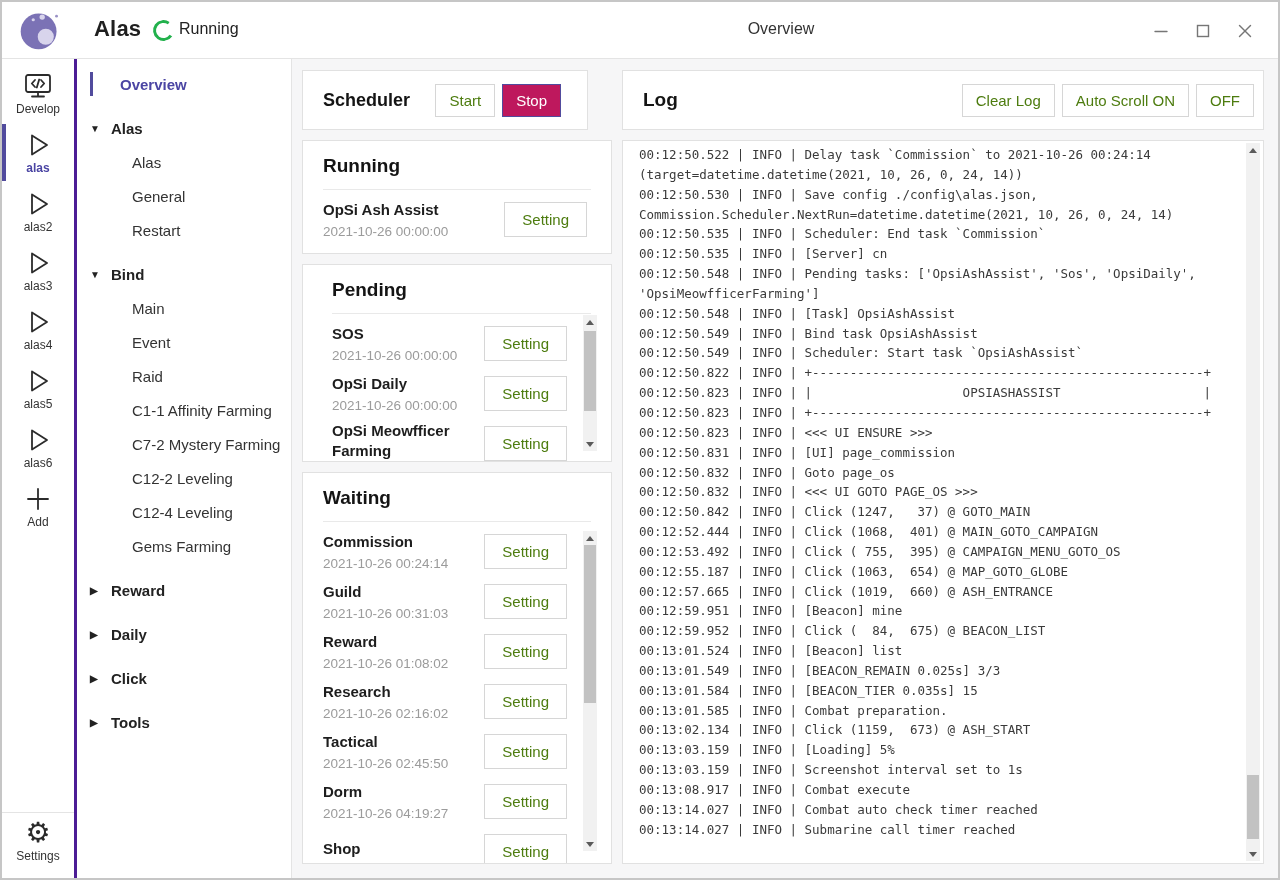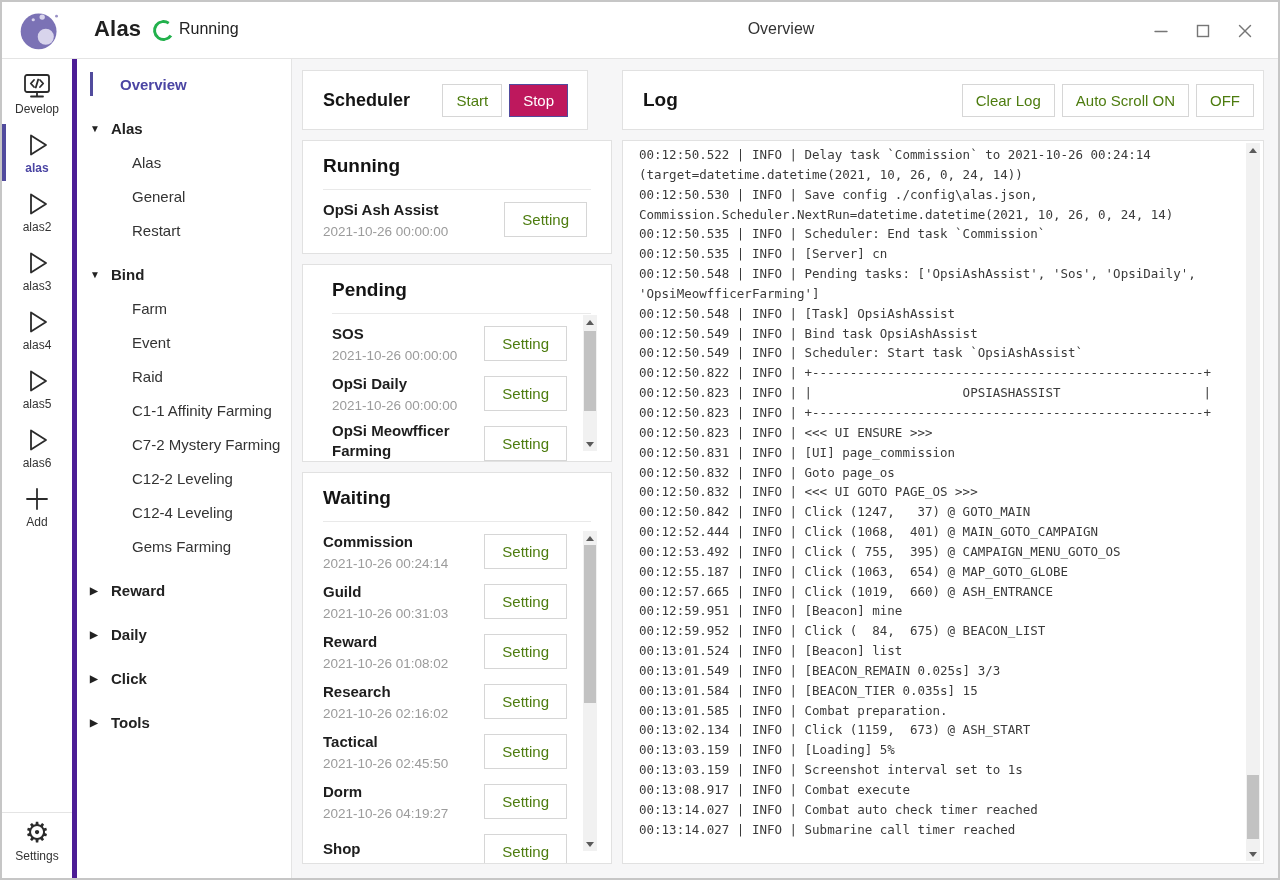--- a/index.html
+++ b/index.html
@@ -11,21 +11,21 @@
   .titlebar { position:absolute; left:0; top:0; right:0; height:57px; background:#fff; border-bottom:1px solid #e4e4e4; }
   .logo { position:absolute; left:16px; top:7px; width:43px; height:43px; }
   .app-title { position:absolute; left:92px; top:14px; font-size:22px; font-weight:bold; color:#1f1f1f; letter-spacing:.2px; }
   .spinner { position:absolute; left:151px; top:18px; width:21px; height:21px; border:3px solid #22b14c; border-top-color:transparent; border-radius:50%; transform:rotate(80deg); }
   .status-text { position:absolute; left:177px; top:18px; font-size:16px; color:#222; }
   .page-title { position:absolute; left:634px; top:18px; width:290px; text-align:center; font-size:16px; color:#333; }
   .win-controls { position:absolute; right:12px; top:0; height:57px; display:flex; align-items:center; }
   .win-btn { width:42px; height:40px; display:flex; align-items:center; justify-content:center; cursor:default; }
 
   
-  .rail { position:absolute; left:0; top:57px; bottom:0; width:75px; background:#fff; border-right:5px solid #4c1d95; }
+  .rail { position:absolute; left:0; top:57px; bottom:0; width:75px; background:#fff; border-right:3px solid #4c1d95; }
   .rail-item { position:relative; height:59px; text-align:center; padding-top:5px; }
   .rail-item:first-child { margin-top:5px; }
   .rail-icon { height:33px; display:flex; align-items:center; justify-content:center; }
   .rail-label { font-size:12px; color:#333; margin-top:0px; }
   .rail-item.active .rail-label { color:#4b45a3; font-weight:bold; }
   .rail-item.active::before { content:""; position:absolute; left:0; top:1px; bottom:1px; width:4px; background:#514b9d; }
   .rail-settings { position:absolute; left:0; right:0; bottom:0; height:66px; border-top:1px solid #e4e4e4; text-align:center; padding-top:4px; }
   .gear-glyph { font-size:28px; line-height:32px; color:#2b2b2b; }
 
   
@@ -39,21 +39,21 @@
   .nav-item.link { font-weight:bold; }
   .nav-item.link .nav-label { margin-left:9px; }
   .nav-item.link.active { color:#4b45a3; }
   .nav-item.link.active::before { content:""; position:absolute; left:0; top:5px; bottom:5px; width:3px; background:#514b9d; }
 
   
   .main { position:absolute; left:290px; top:57px; right:0; bottom:0; background:#f6f6f7; }
   .card { position:absolute; background:#fff; border:1px solid #e1e1e1; overflow:hidden; }
   .card h2 { font-size:19px; font-weight:600; color:#141414; }
 
-  .card-scheduler { left:10px; top:11px; width:286px; height:60px; display:flex; align-items:center; padding:0 19px 0 20px; }
+  .card-scheduler { left:10px; top:11px; width:286px; height:60px; display:flex; align-items:center; padding:0 26px 0 20px; }
   .card-scheduler h2 { flex:1; font-size:18px; }
   .btn { font-family:inherit; background:#fff; border:1px solid #d6d6d6; color:#4d7c0f; font-size:15px; padding:7px 13px; cursor:default; }
   .btn.primary { background:#be185d; border-color:#514b9d; color:#fff; }
   .btn + .btn { margin-left:7px; }
 
   .card-running { left:10px; top:81px; width:310px; height:114px; padding:14px 20px 0 20px; }
   .card-pending { left:10px; top:205px; width:310px; height:198px; padding:14px 20px 0 29px; }
   .card-waiting { left:10px; top:413px; width:310px; height:392px; padding:14px 20px 0 20px; }
   .card-divider { height:1px; background:#e9e9e9; margin:12px 0 0 0; }
 
@@ -233,21 +233,21 @@
         <span class="nav-label">Restart</span>
       </div>
 
       <div class="nav-item group expanded">
         <span class="tri"></span>
         <span class="nav-label">Bind</span>
       </div>
 
       <div class="nav-item child">
         <span class="tri"></span>
-        <span class="nav-label">Farm</span>
+        <span class="nav-label">Main</span>
       </div>
 
       <div class="nav-item child">
         <span class="tri"></span>
         <span class="nav-label">Event</span>
       </div>
 
       <div class="nav-item child">
         <span class="tri"></span>
         <span class="nav-label">Raid</span>

